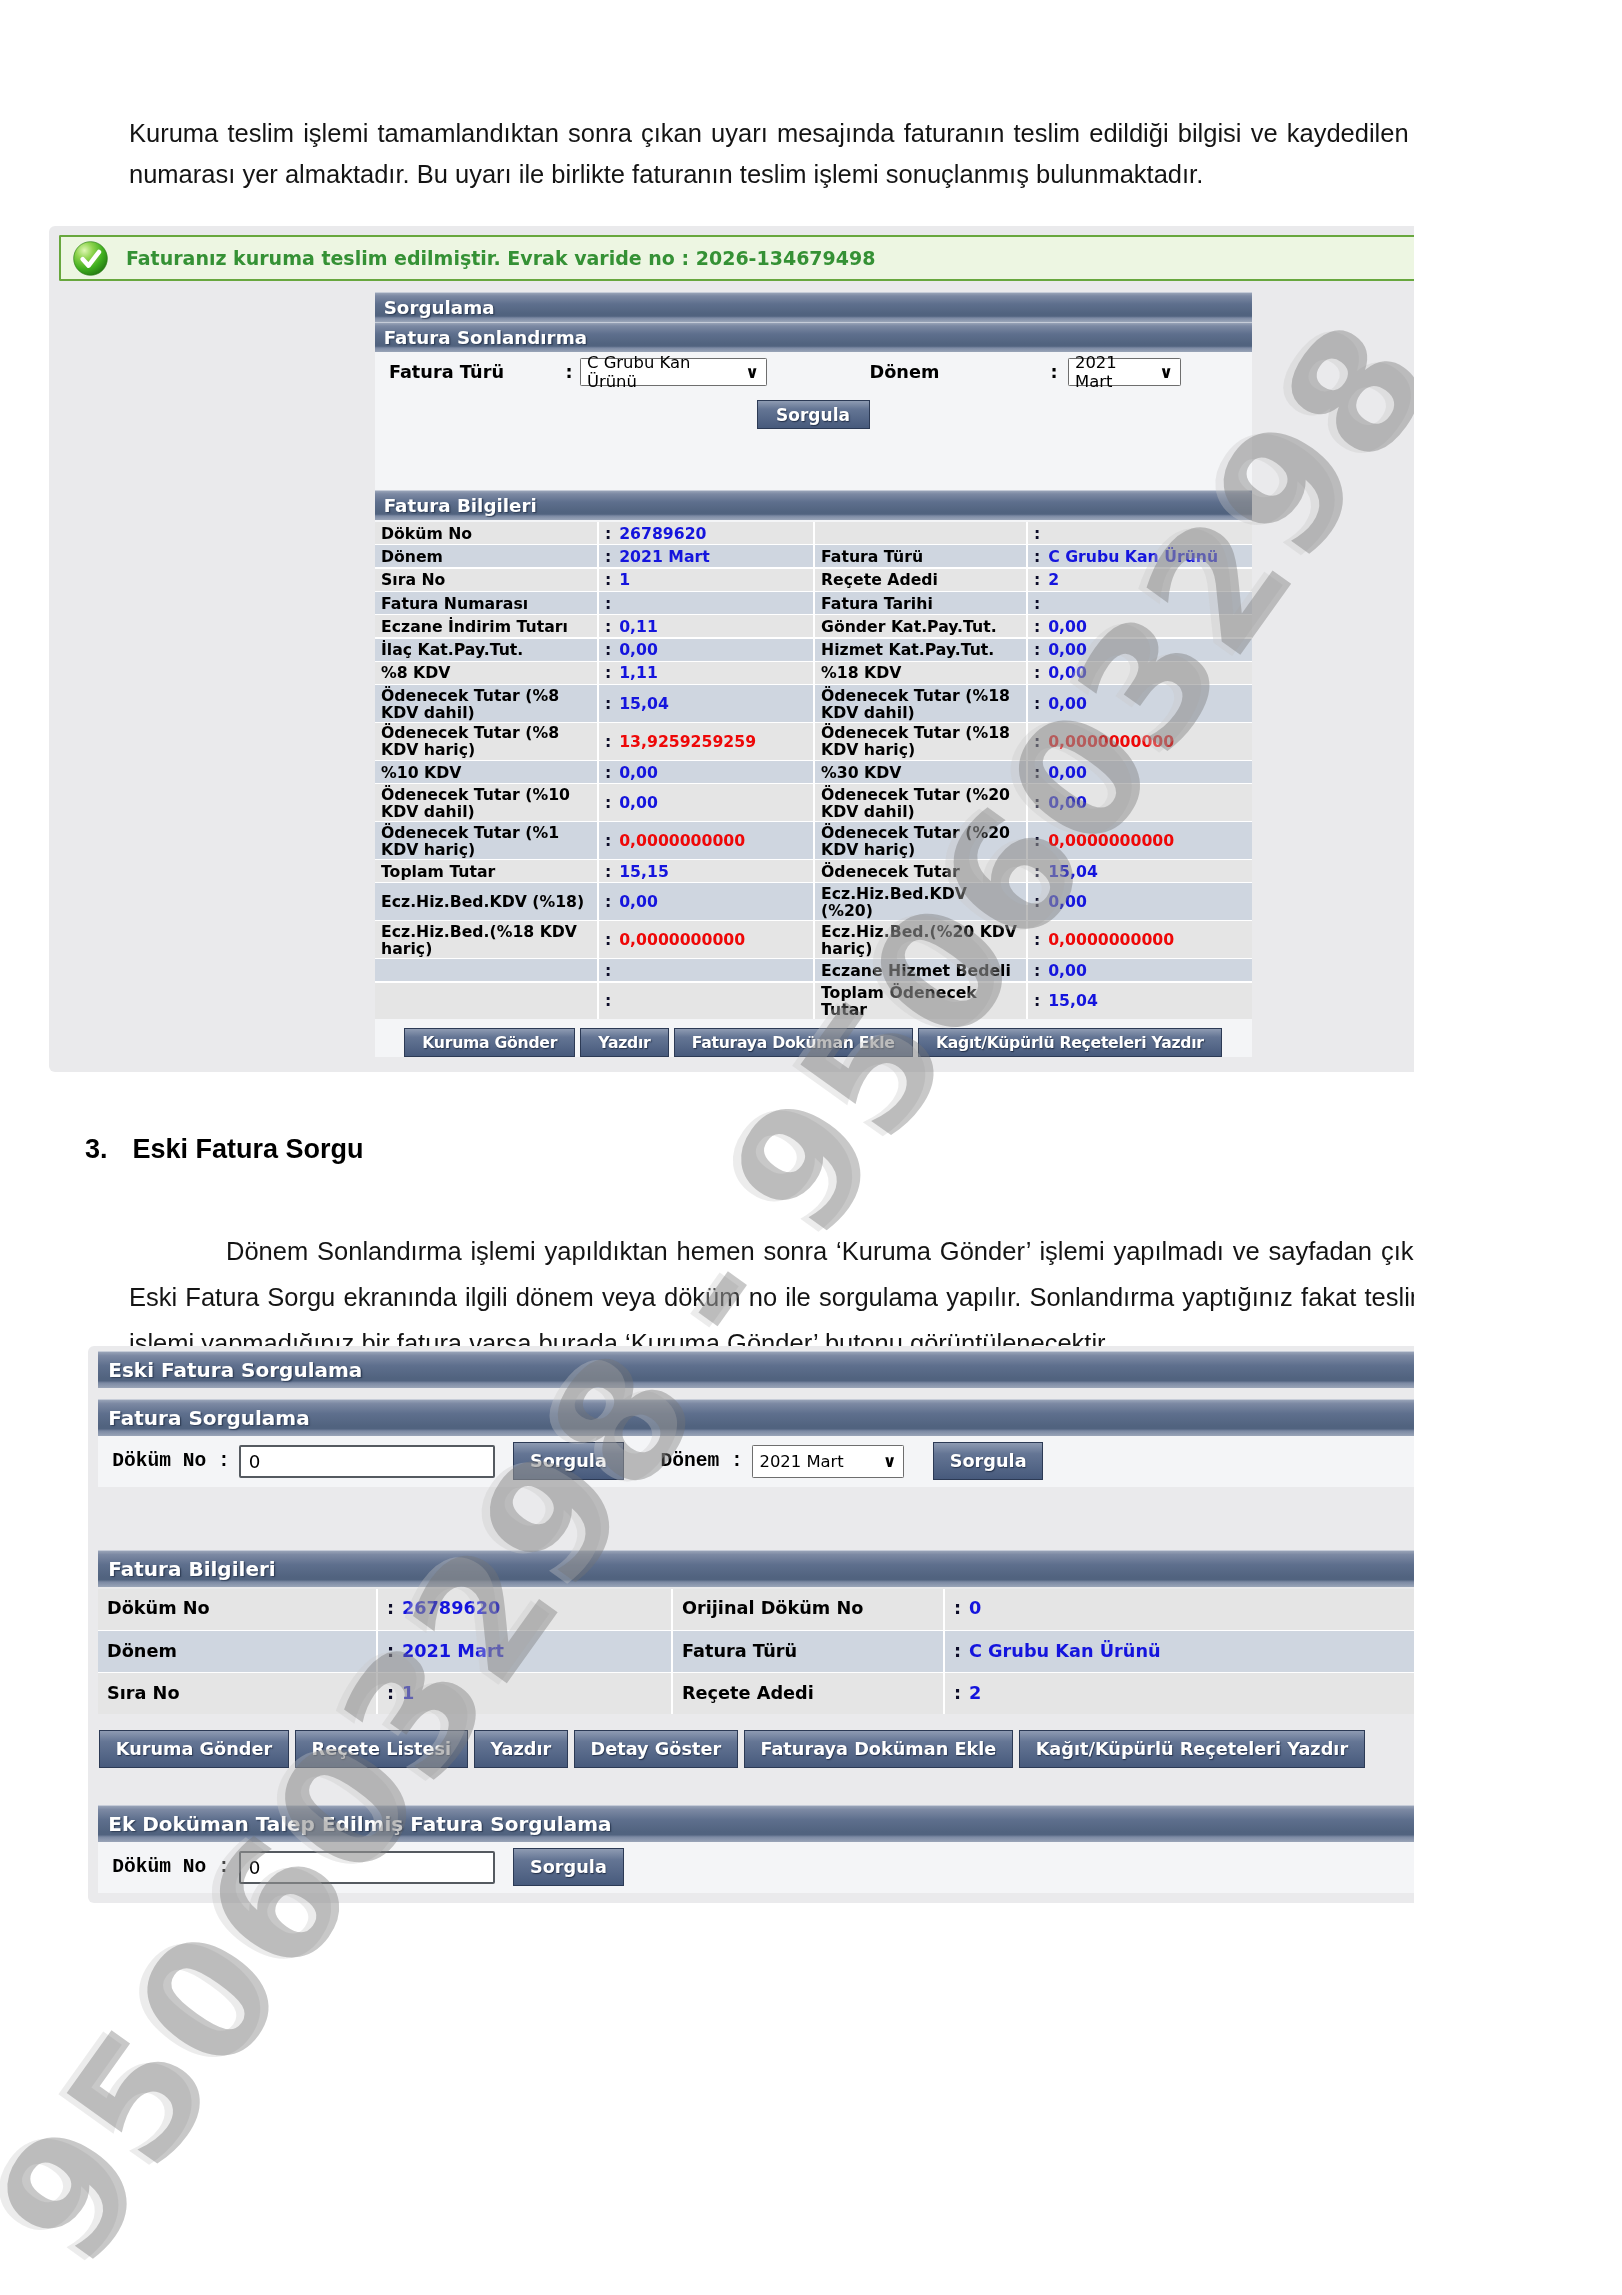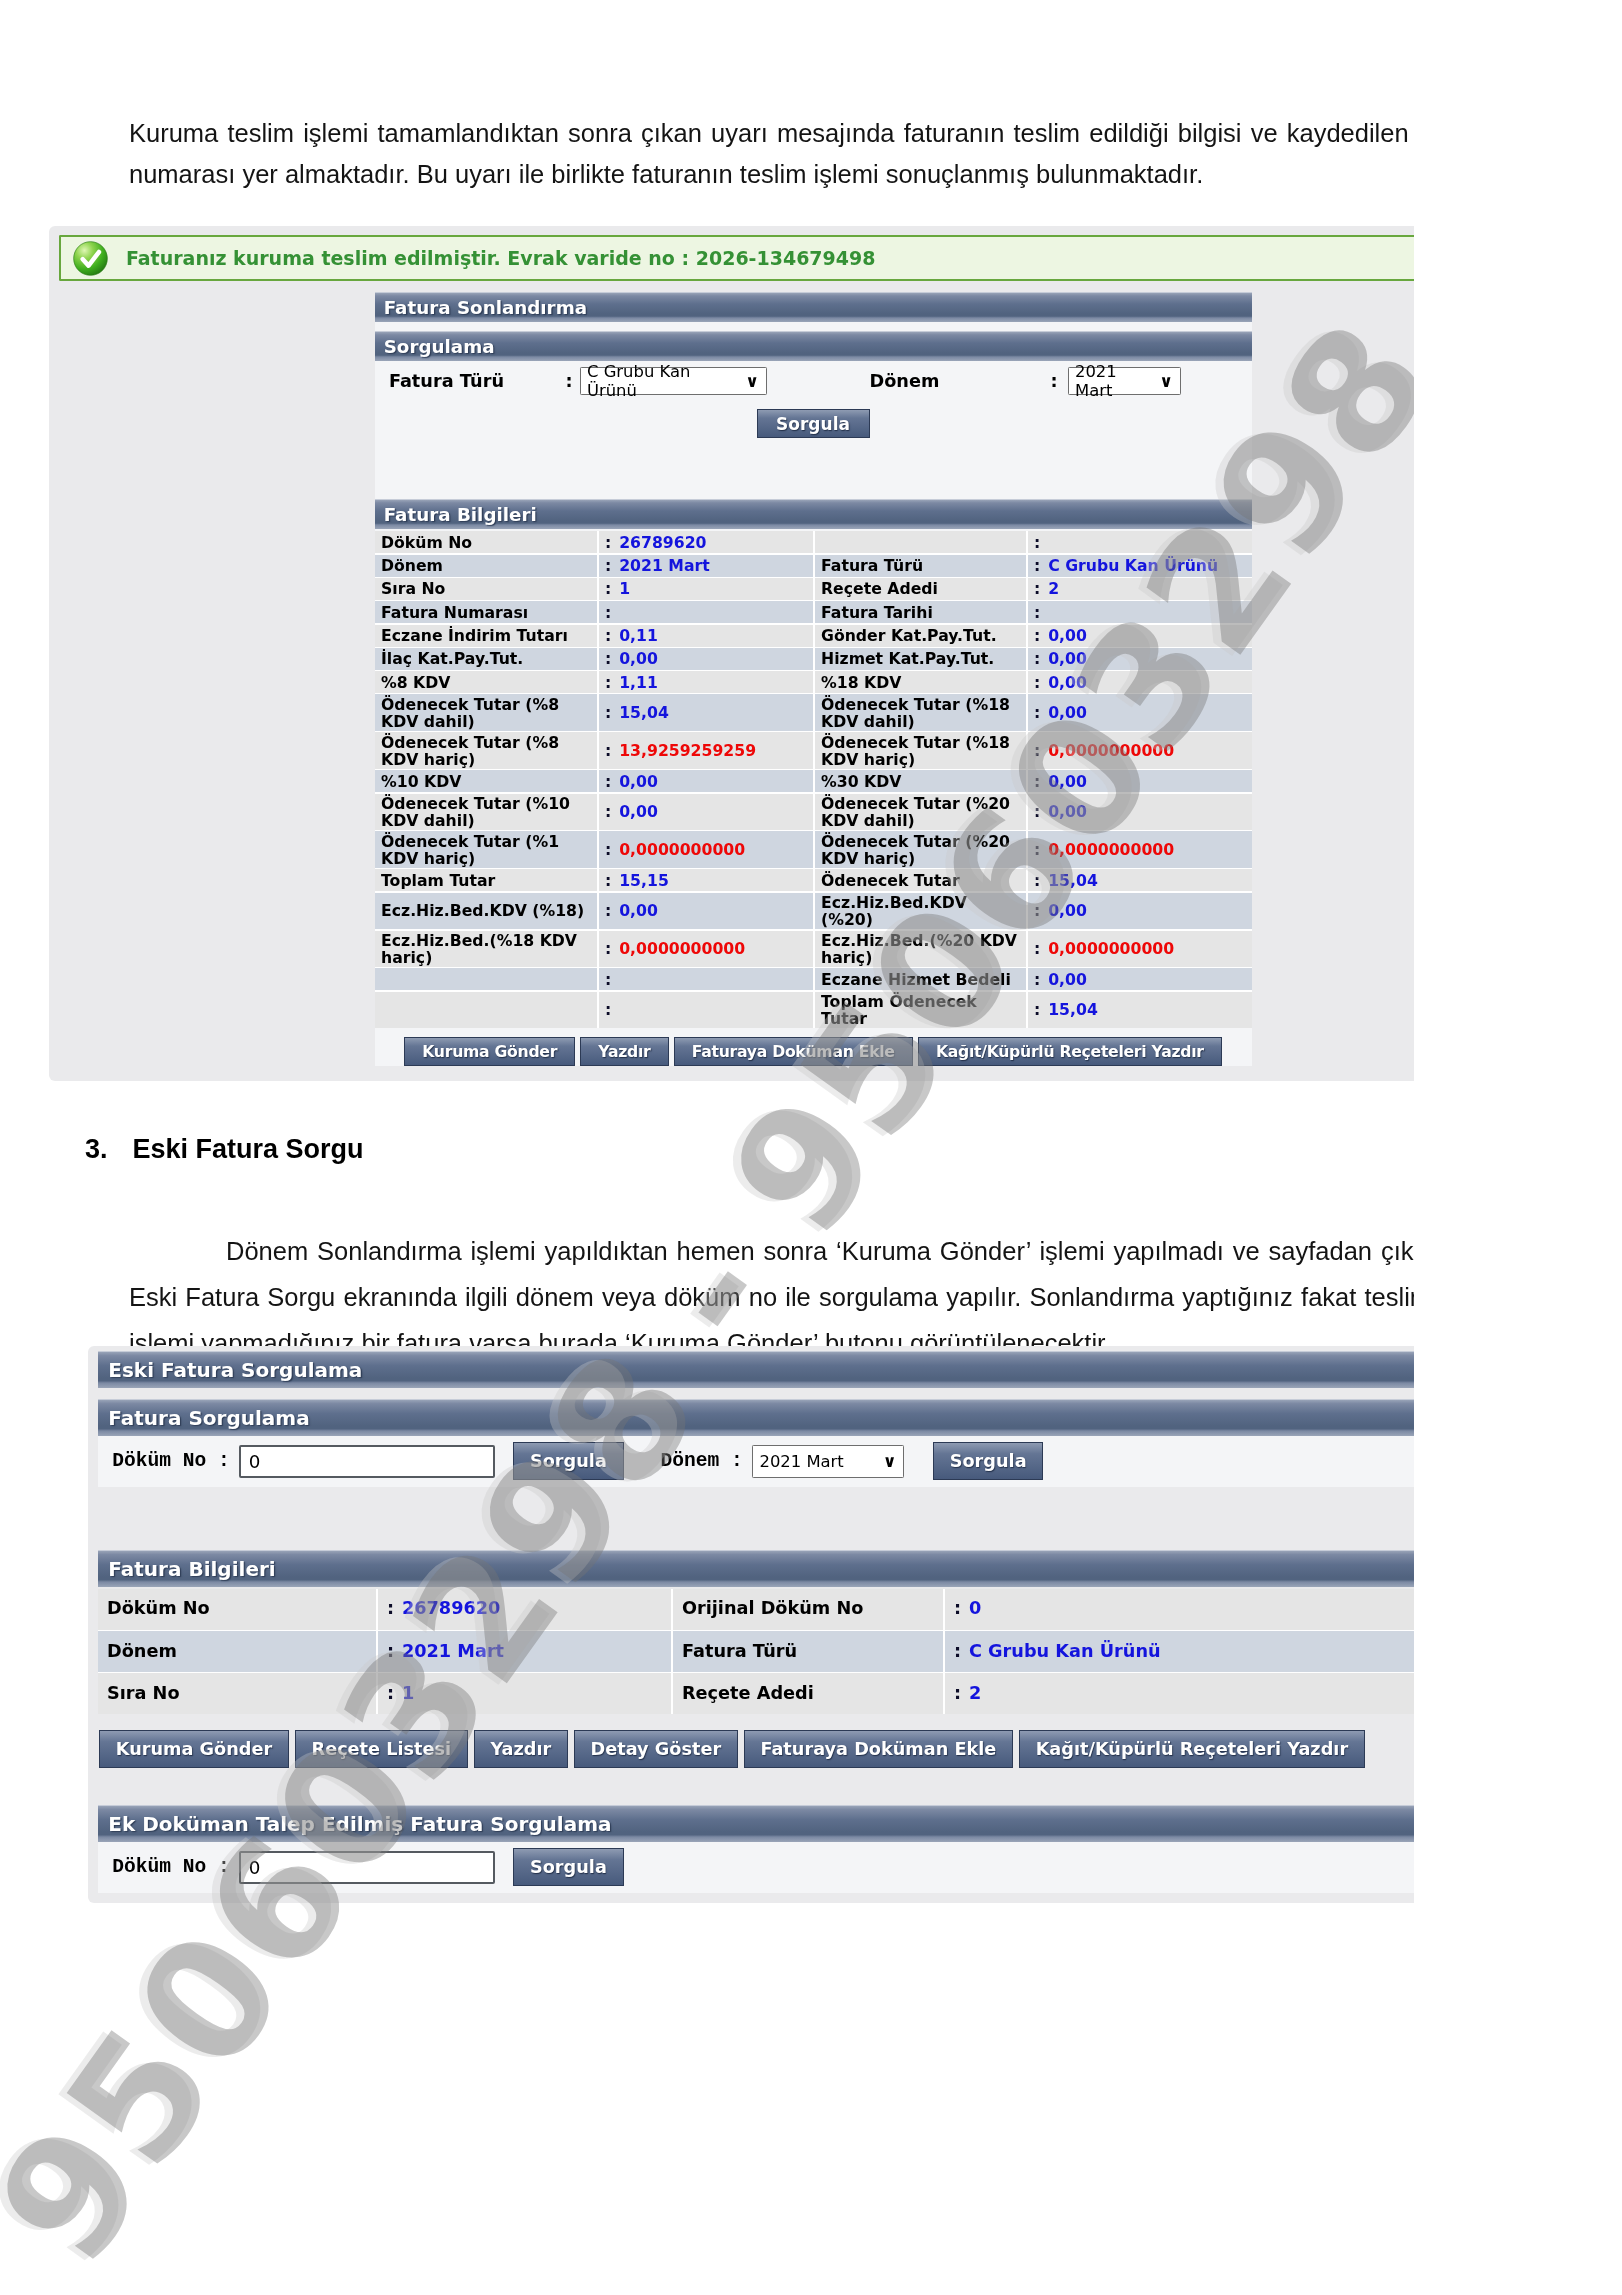--- a/index.html
+++ b/index.html
@@ -96,25 +96,25 @@
             </radialGradient>
           </defs>
           <circle cx="27" cy="27" r="26" fill="url(#orb)" stroke="#2a7d16" stroke-width="1"></circle>
           <path d="M15 28 l9 10 l16 -21" stroke="#ffffff" stroke-width="7" fill="none" stroke-linecap="round" stroke-linejoin="round"></path>
         </svg>
       </span>
       <span class="alert-text">Faturanız kuruma teslim edilmiştir. Evrak varide no : 2026-134679498</span>
     </div>
 
     <div class="panel1">
+      <div class="bar s1bar mt14">
+        <span>Sorgulama</span>
+      </div>
       <div class="bar s1bar">
         <span>Fatura Sonlandırma</span>
-      </div>
-      <div class="bar s1bar mt14">
-        <span>Sorgulama</span>
       </div>
 
       <div class="form-row1">
         <span class="flabel1" style="left:14.4px">Fatura Türü</span>
         <span class="fcolon1" style="left:191px">:</span>
         <div class="select" style="left:205px;width:187px">
           <span>C Grubu Kan Ürünü</span>
           <span class="sel-arrow">∨</span>
         </div>
         <span class="flabel1" style="left:495px">Dönem</span>

